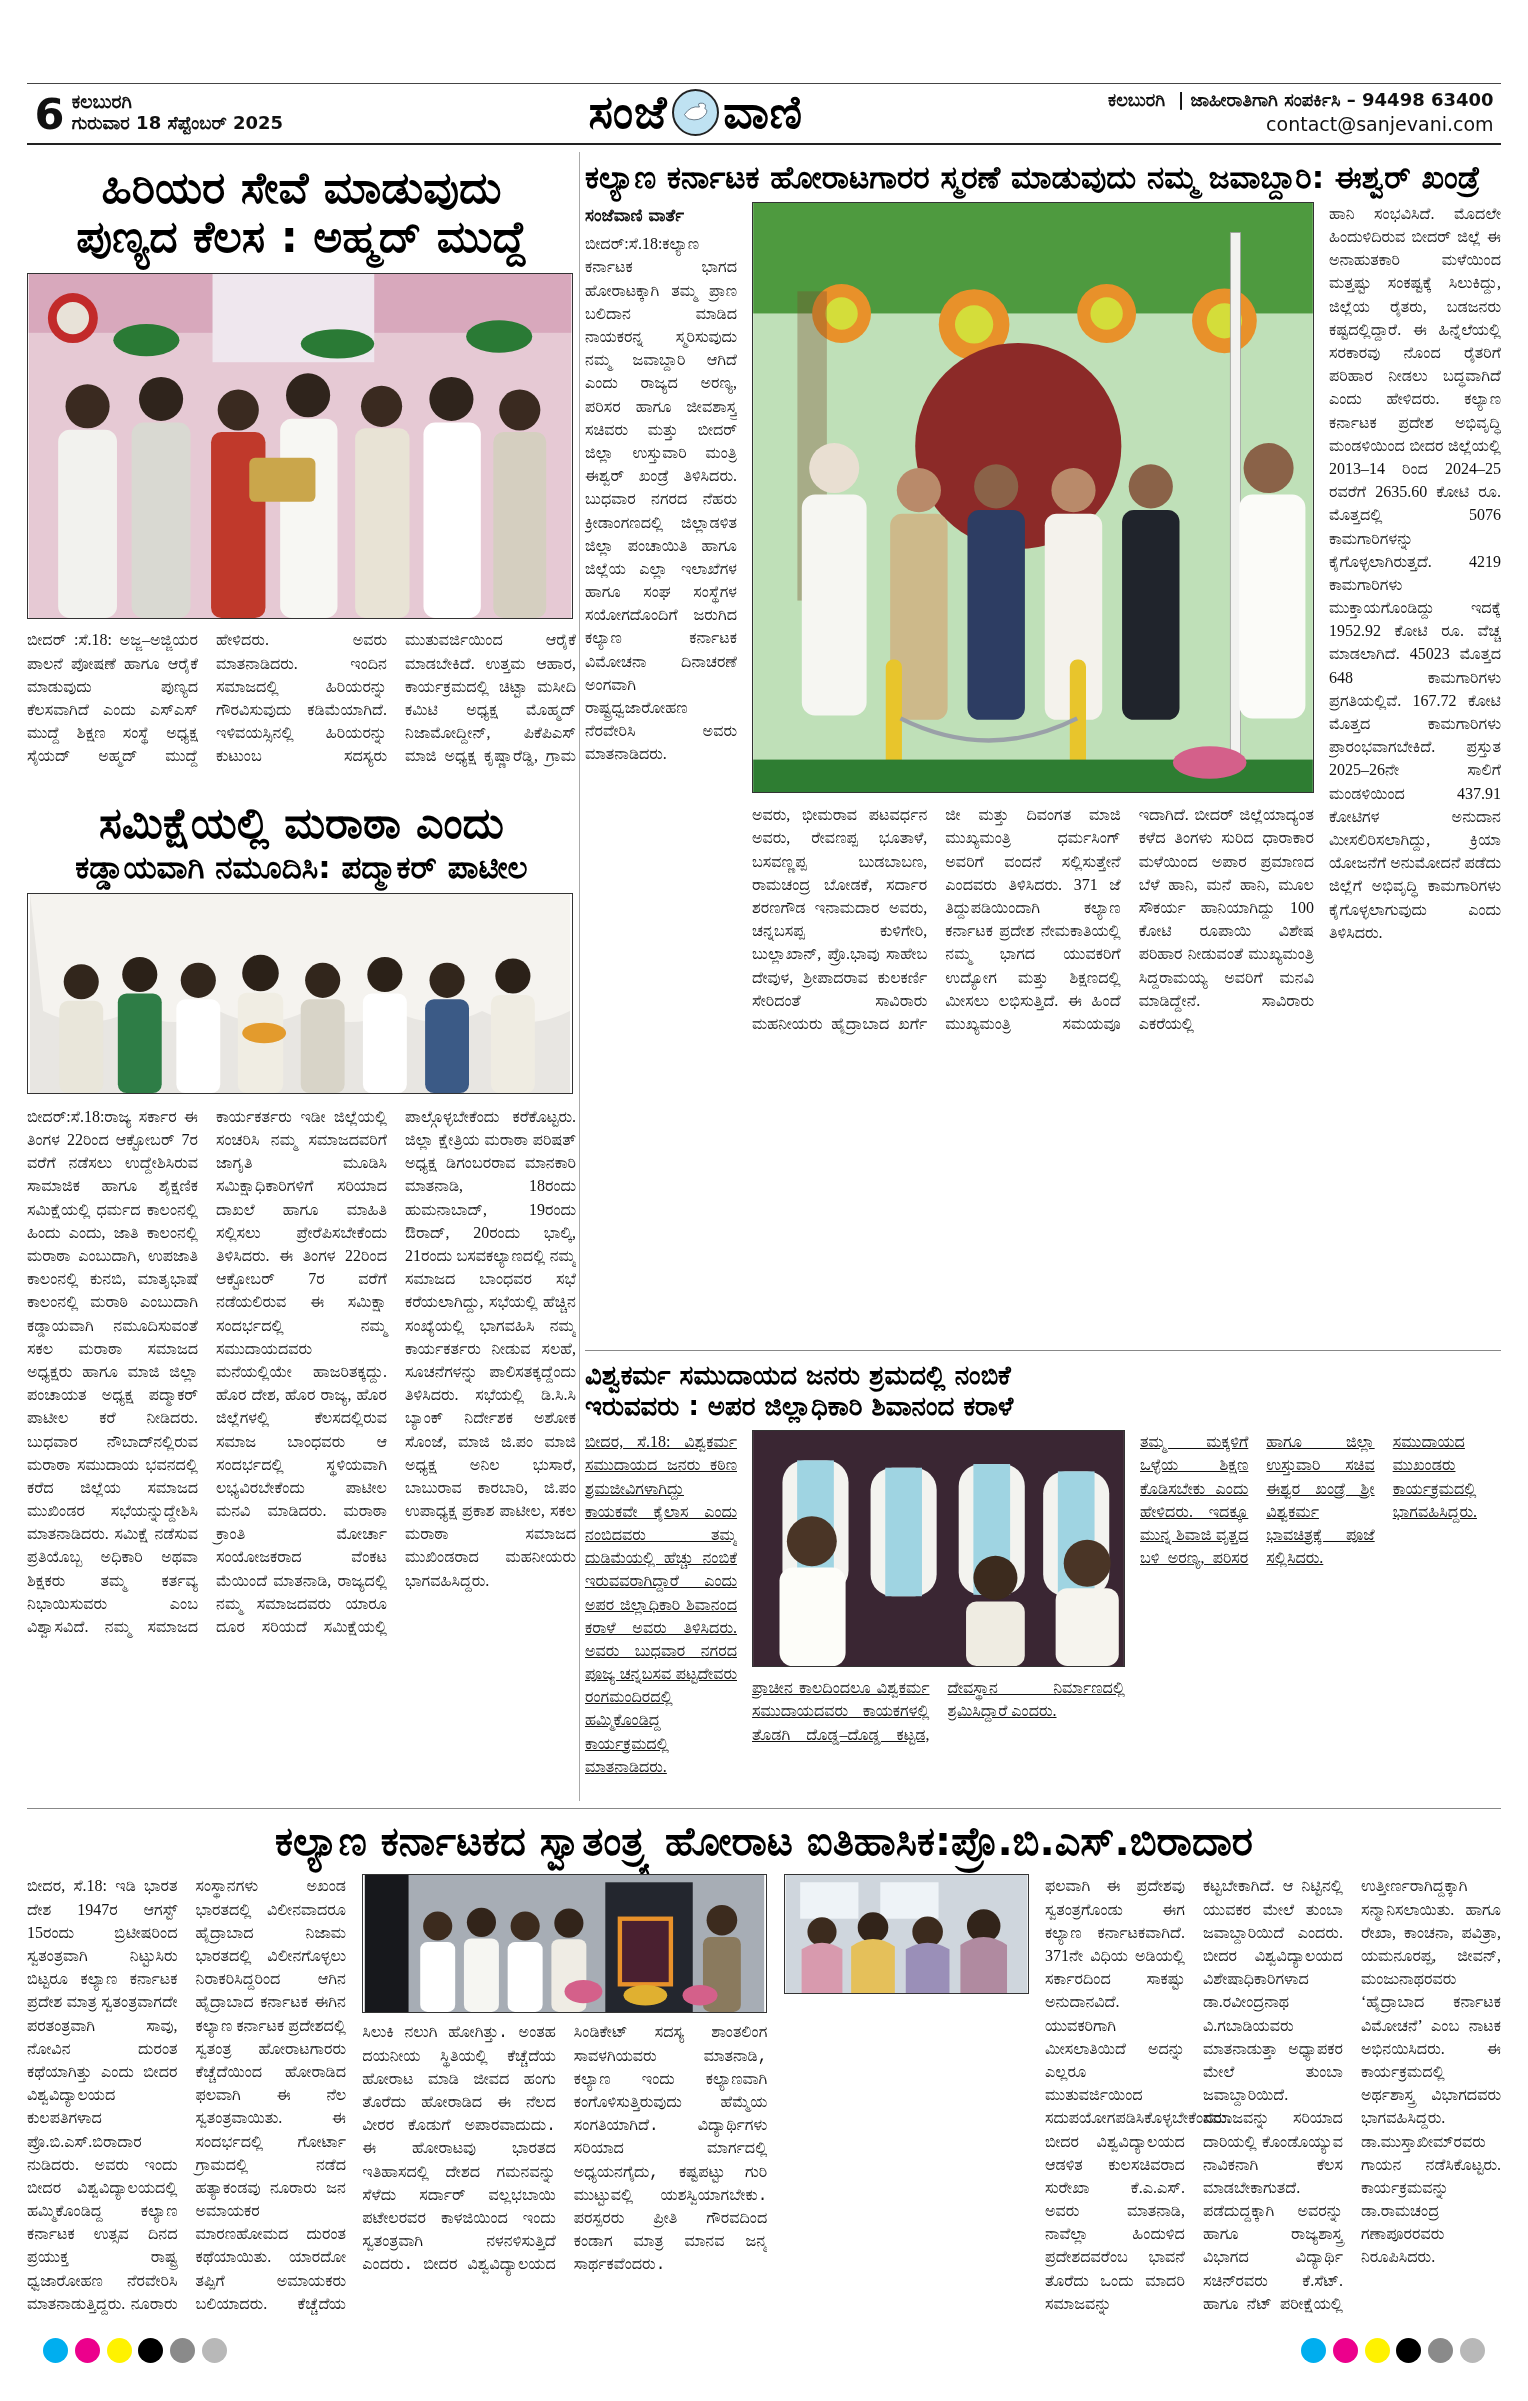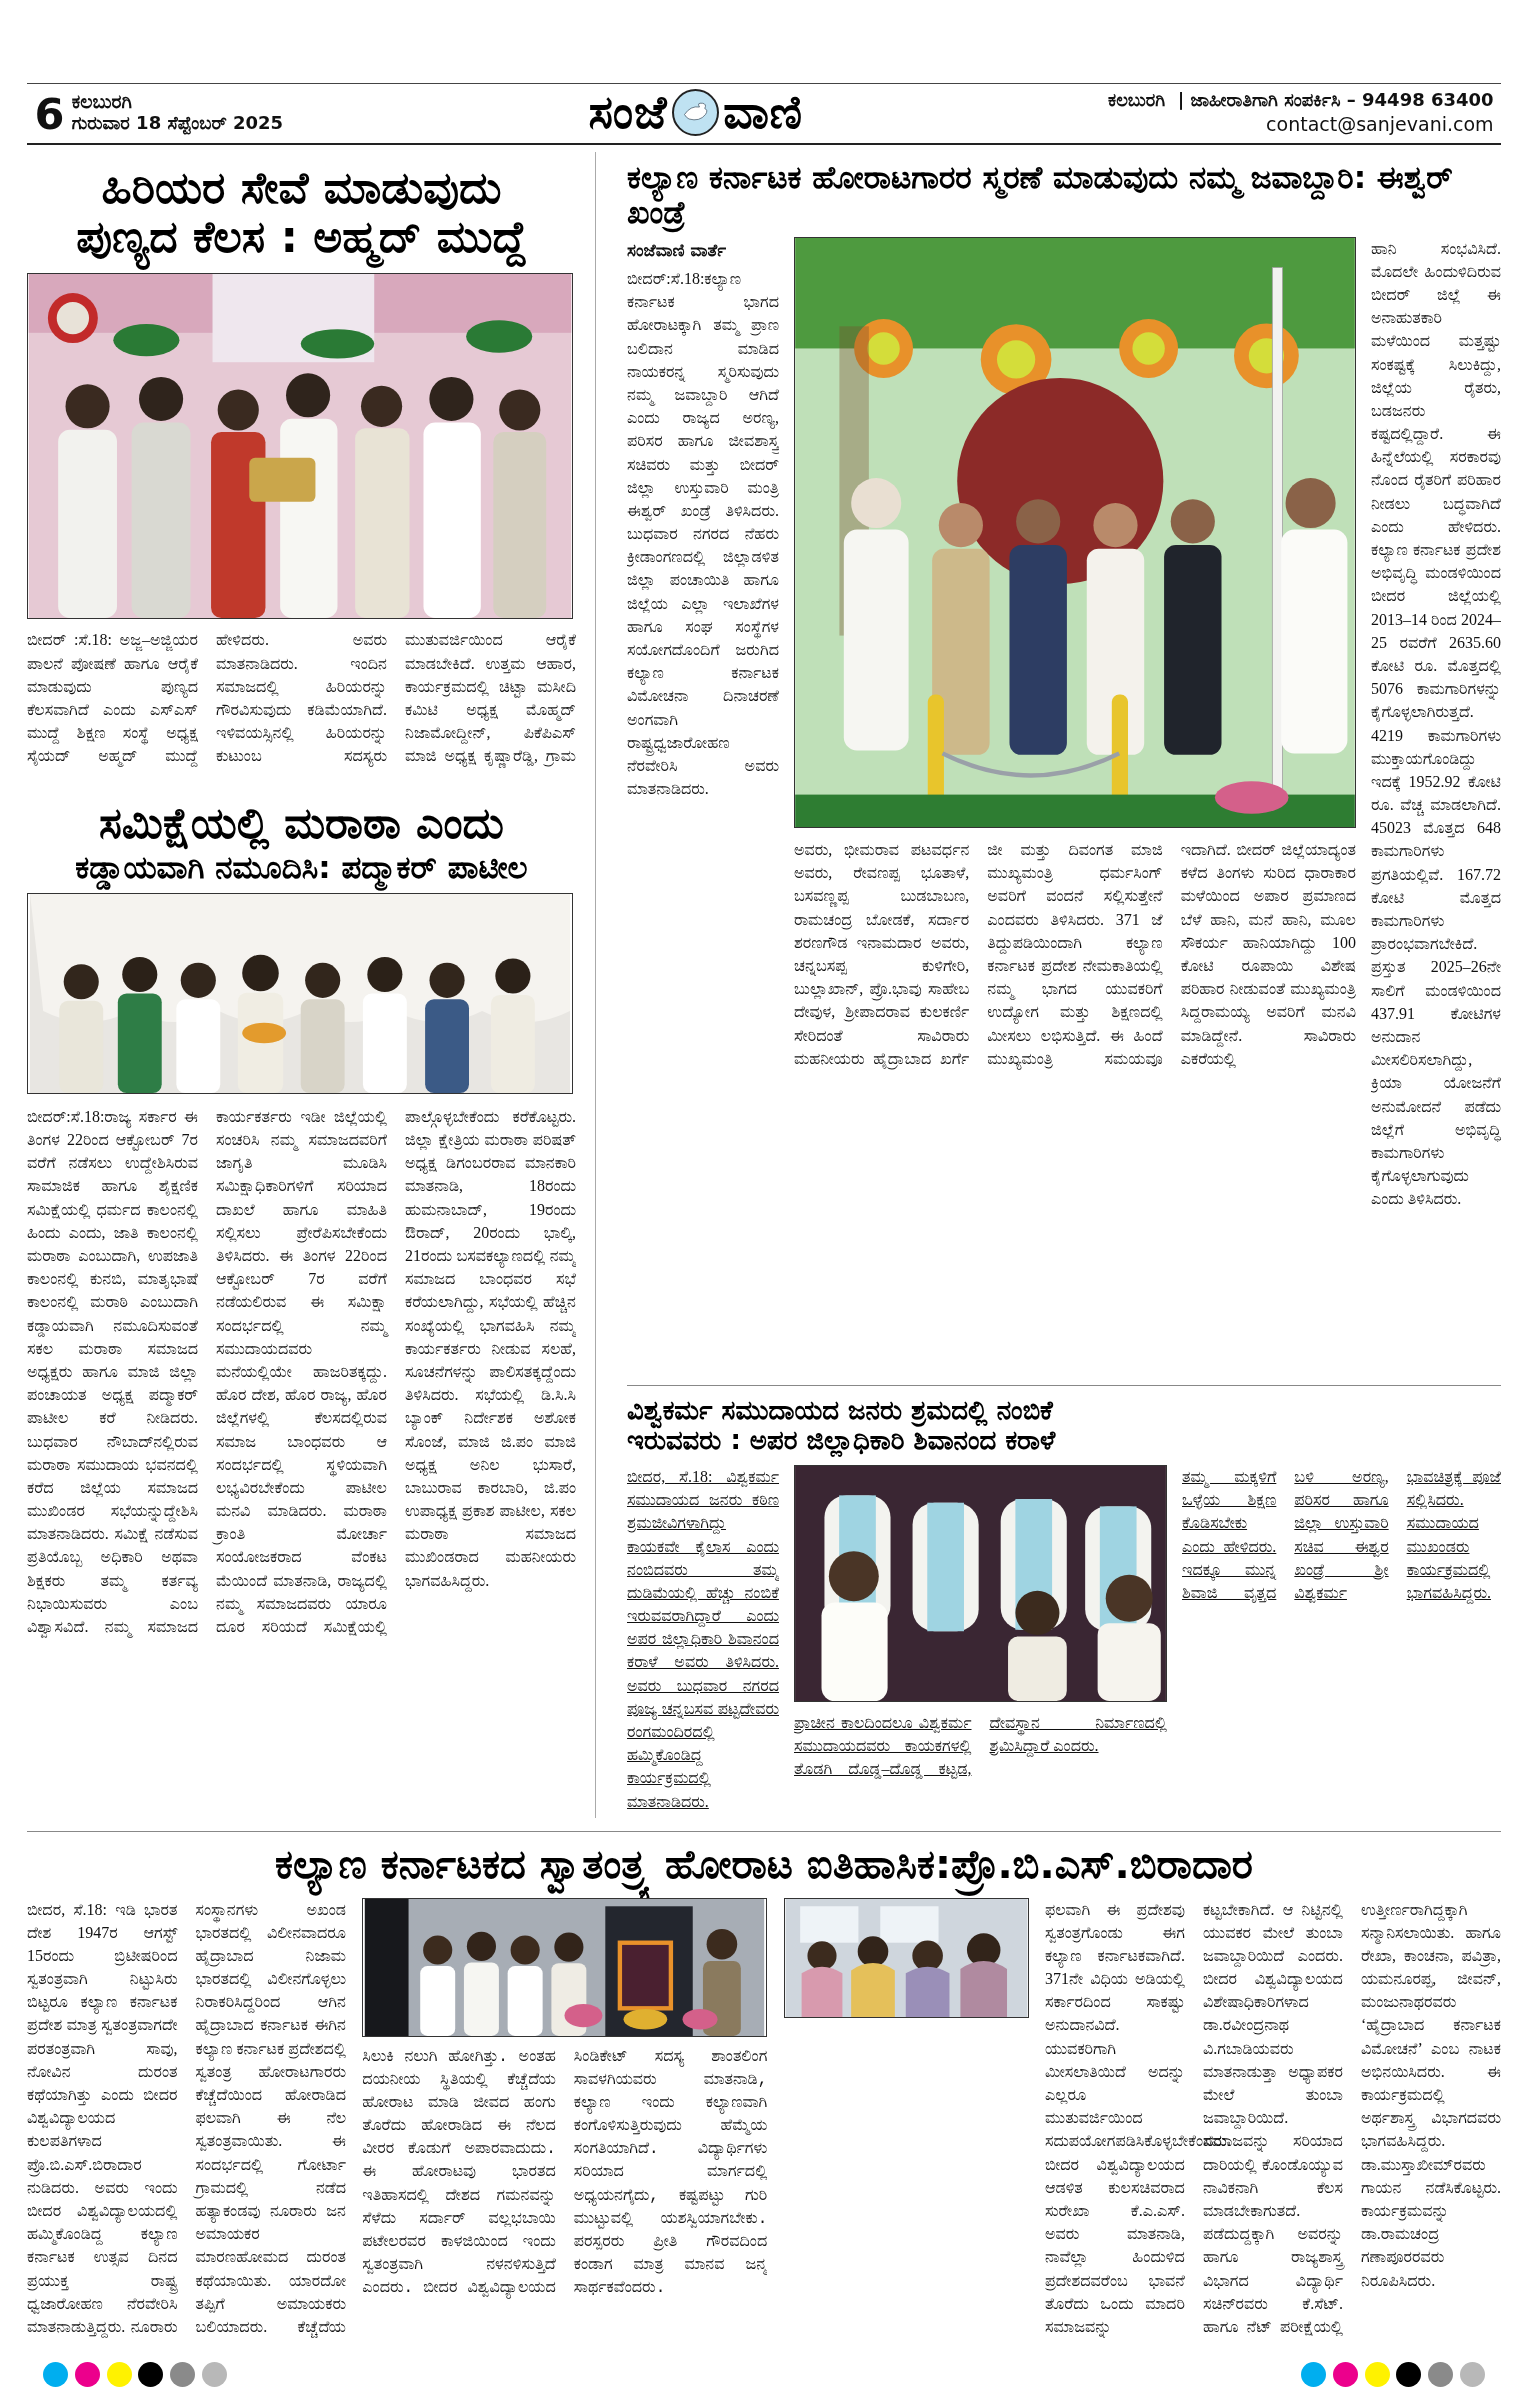--- a/index.html
+++ b/index.html
@@ -21,21 +21,21 @@
              letter-spacing:0.7px;color:#000;text-shadow:0.7px 0.7px 0 #fff inset;}
   .logo-circle{width:43px;height:43px;border-radius:50%;background:#bfe2f2;border:2.2px solid #222;
                display:flex;align-items:center;justify-content:center;}
   .h-right{text-align:right;font-family:"DejaVu Sans",sans-serif;line-height:1.35;}
   .h-right .l1{font-weight:700;font-size:18px;}
   .h-right .l2{font-size:19px;}
 
   
   .main{display:flex;gap:3px;margin-top:7.4px;}
   .col-left{width:549px;flex:none;}
-  .col-center{flex:1;border-left:0.7px solid #aaa;padding-left:31px;margin-left:16px;}
+  .col-center{flex:1;border-left:0.7px solid #aaa;padding-left:5px;}
   .hl{font-family:"DejaVu Sans",sans-serif;font-weight:900;color:#000;text-align:center;line-height:1.12;}
   .body-txt{font-size:16px;line-height:1.45;text-align:justify;overflow:hidden;column-gap:18px;}
   .byline{font-family:"DejaVu Sans",sans-serif;font-weight:700;font-size:17px;margin:3px 0 7.4px 0;}
   .photo{display:block;border:1.5px solid #333;box-sizing:border-box;}
   .sep-h{border-top:0.7px solid #888;margin:9px 0;}
 
   
   .s1-hl{font-size:44px;margin:10.4px 0 12px 0;}
   .s1-body{column-count:3;height:154px;margin-top:9px;}
 
@@ -52,21 +52,21 @@
   .kh-col{overflow:hidden;}
 
   
   .vk{margin-top:7.4px;}
   .vk-hl{font-size:26px;text-align:left;line-height:1.18;margin:6px 0 9px 0;}
   .vk-grid{display:grid;grid-template-columns:152px 373px 1fr;gap:15px;height:353px;overflow:hidden;text-decoration:underline;}
   .vk-below{margin-top:9px;column-count:2;height:96px;}
   .vk-right{column-count:3;height:353px;}
 
   
-  .fr{border-top:0.7px solid #888;margin-top:13px;padding-top:4.4px;}
+  .fr{border-top:0.7px solid #888;margin-top:7px;padding-top:4.4px;}
   .fr-hl{font-size:40px;margin:6px 0 10.4px 0;}
   .fr-grid{display:grid;grid-template-columns:319px 405px 245px 1fr;gap:16.3px;height:452px;overflow:hidden;}
   .fr-a{column-count:2;height:452px;}
   .fr-b-body{column-count:2;height:299px;margin-top:9px;font-family:Liberation Mono, monospace;}
   .fr-c-body{column-count:1;height:318px;margin-top:9px;}
   .fr-d{column-count:3;height:452px;}
 
   
   .footer{display:flex;justify-content:space-between;align-items:center;margin-top:12px;padding:0 16.3px;}
   .dots{display:flex;gap:6.7px;}

